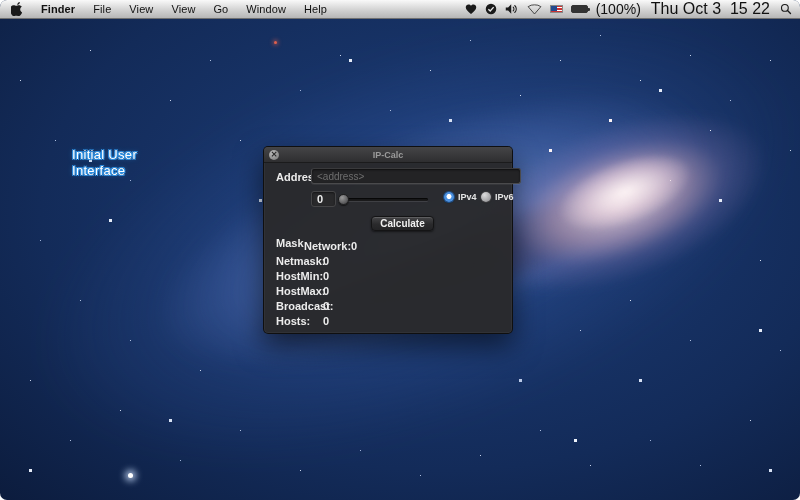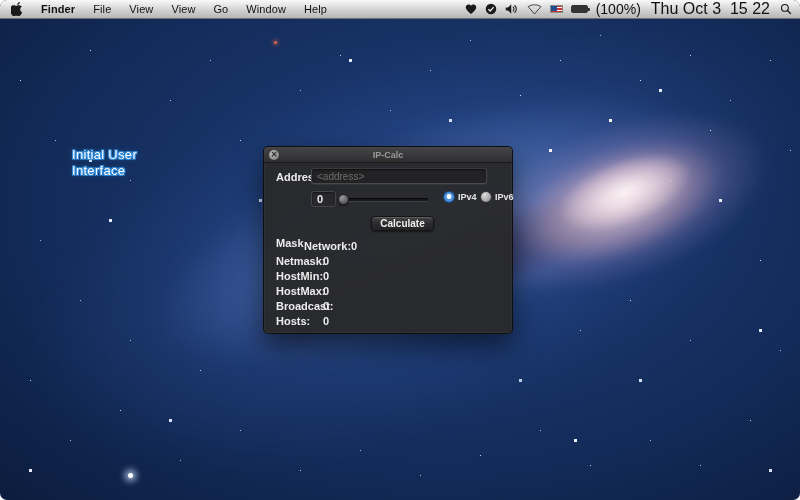--- a/index.html
+++ b/index.html
@@ -92,21 +92,21 @@
     font-size:9px; font-weight:bold; color:#9b9b9b; }
   .closebtn { position:absolute; left:5px; top:3px; width:10px; height:10px; border-radius:50%;
     background: radial-gradient(circle at 35% 30%, #bdbdbd, #8a8a8a 70%, #6e6e6e);
     display:flex; align-items:center; justify-content:center; cursor:pointer; }
   .closebtn .x { font-size:8px; line-height:8px; color:#2a2a2a; font-weight:bold; margin-top:-0.5px; }
 
   .lbl { position:absolute; font-size:11px; font-weight:bold; color:#ececec; }
   .lbl-address { left:12px; top:24px; }
   .lbl-mask { left:12px; top:47px;margin-top:43px; }
 
-  .addr-input { position:absolute; left:47px; top:21px; width:176px; height:16px;
+  .addr-input { position:absolute; left:47px; top:21px; width:210px; height:16px;
     background:#232325; border:1px solid #4a4a4c; border-top-color:#3a3a3c; border-radius:3px;
     box-shadow: inset 0 1px 2px rgba(0,0,0,0.6), 0 1px 0 rgba(255,255,255,0.06);
     color:#cfcfcf; font-size:10px; padding:0 5px; font-family:"Liberation Sans", sans-serif; }
   .addr-input::placeholder { color:#6e6e6e; }
   .mask-input { position:absolute; left:47px; top:44px; width:25px; height:16px;
     background:#29292b; border:1px solid #454547; border-radius:3px;
     box-shadow: inset 0 1px 2px rgba(0,0,0,0.5);
     color:#ececec; font-size:11px; font-weight:bold; padding:0 5px; font-family:"Liberation Sans", sans-serif; }
 
   .slider { position:absolute; left:74px; top:44px; width:90px; height:16px; cursor:pointer; }

